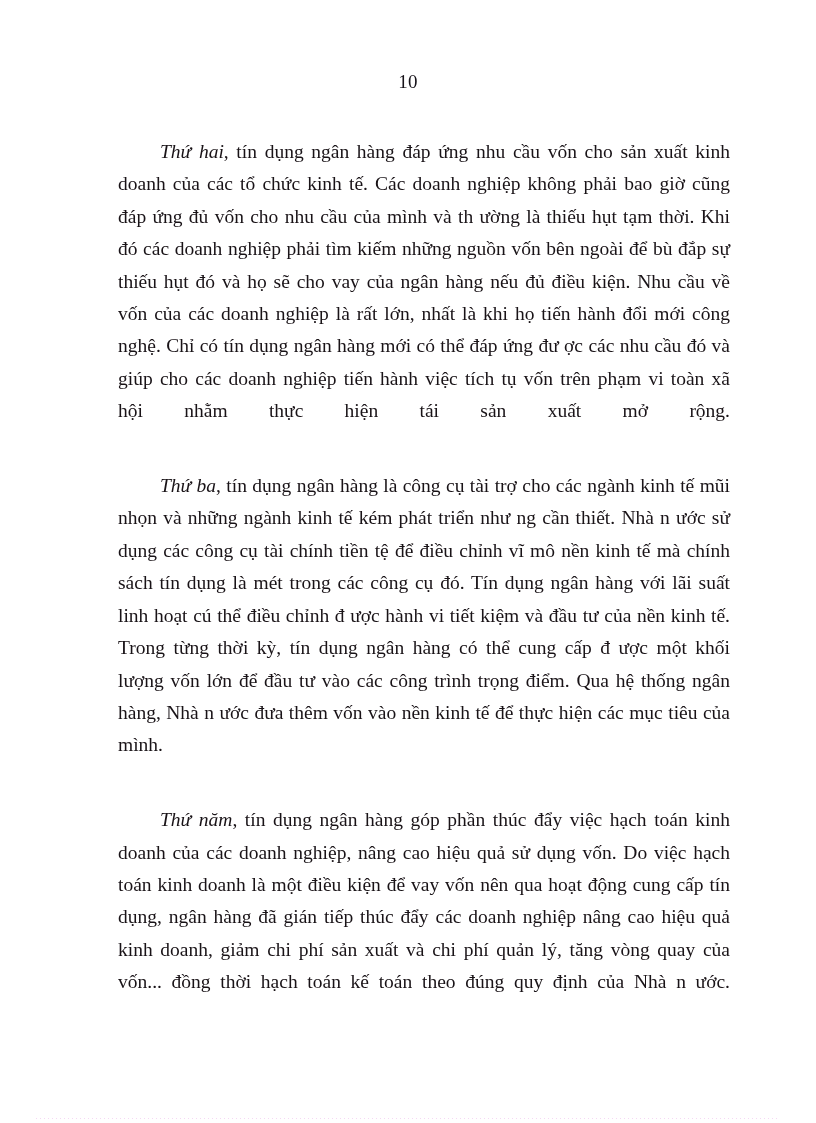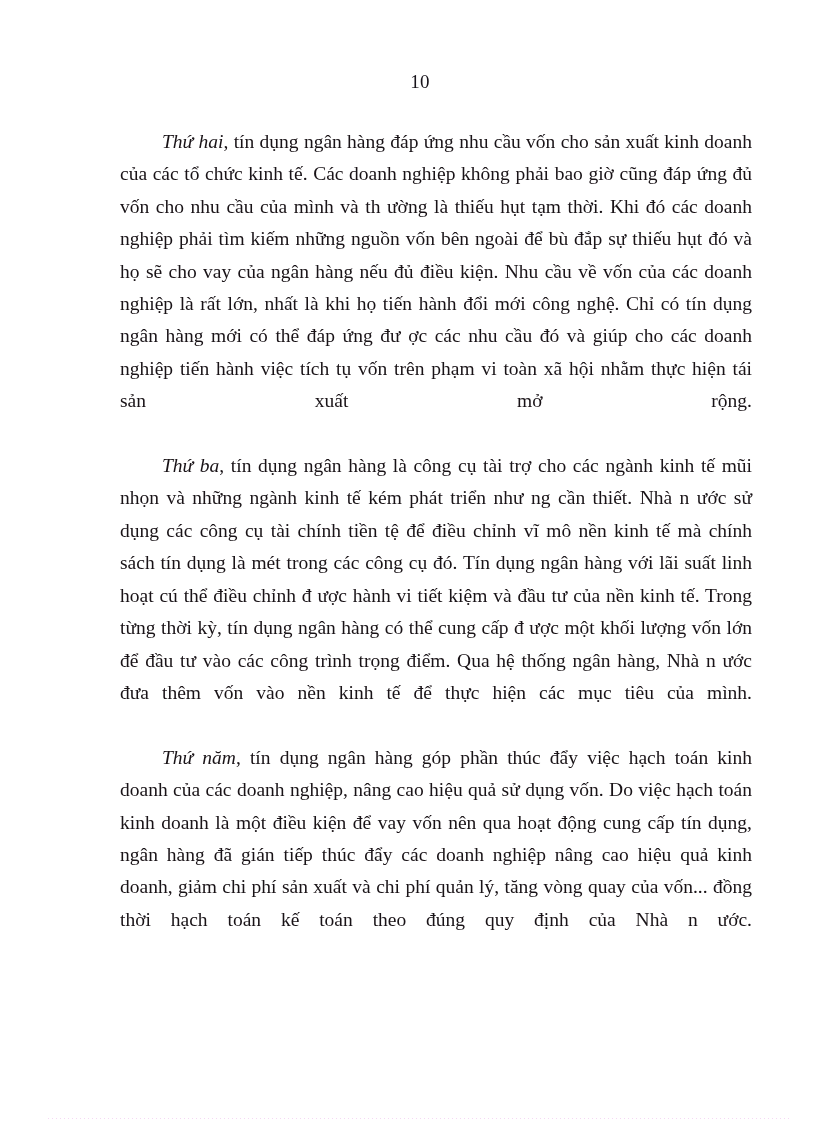--- a/index.html
+++ b/index.html
@@ -14,21 +14,21 @@
     height: 1123px;
     position: relative;
     overflow: hidden;
     font-family: "Liberation Serif", "DejaVu Serif", serif;
     color: #1a1517;
     -webkit-font-smoothing: antialiased;
   }
 
   .page {
     position: absolute;
-    left: 12px;
+    left: 0;
     top: 0;
     width: 658px;
     height: 1123px;
     background: #ffffff;
   }
 
   
   .page-number {
     position: absolute;
     left: 0;
@@ -43,21 +43,21 @@
 
   
   .body-text {
     position: absolute;
     left: 108px;
     top: 126px;
     width: 632px;
   }
 
   .para {
-    margin: 0;
+    margin: 10px;
     text-align: justify;
     text-justify: inter-word;
     font-size: 19.5px;
     line-height: 32.4px;
     text-indent: 42px;
     color: #191317;
     word-spacing: 0.4px;
   }
 
   .para + .para {

